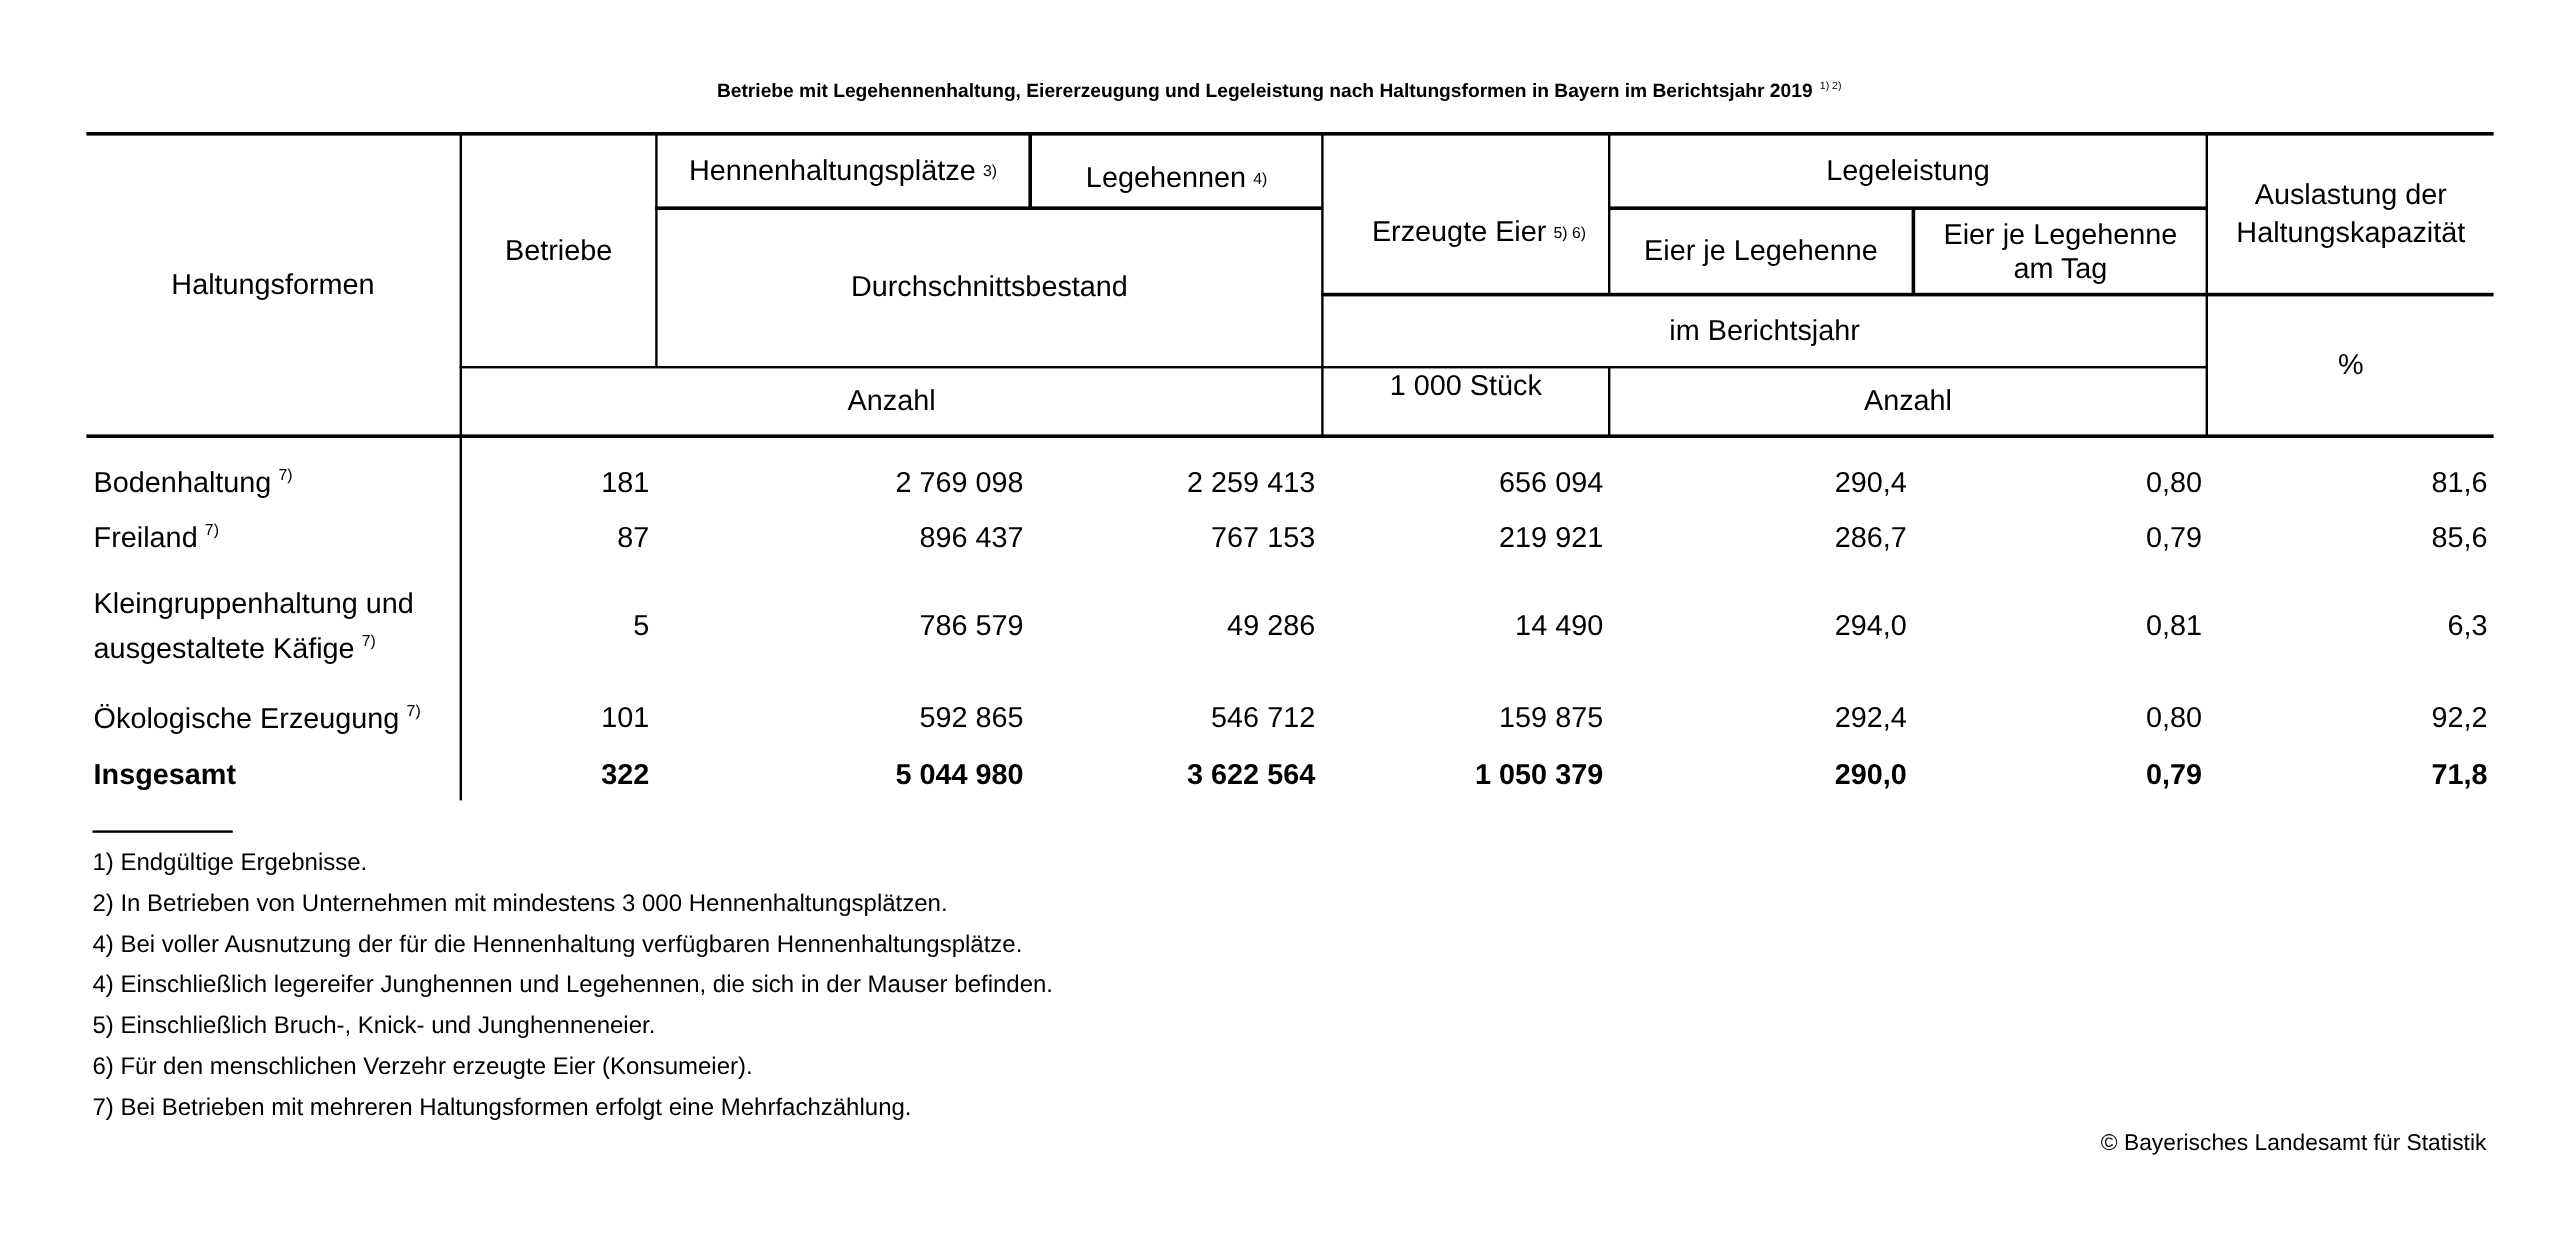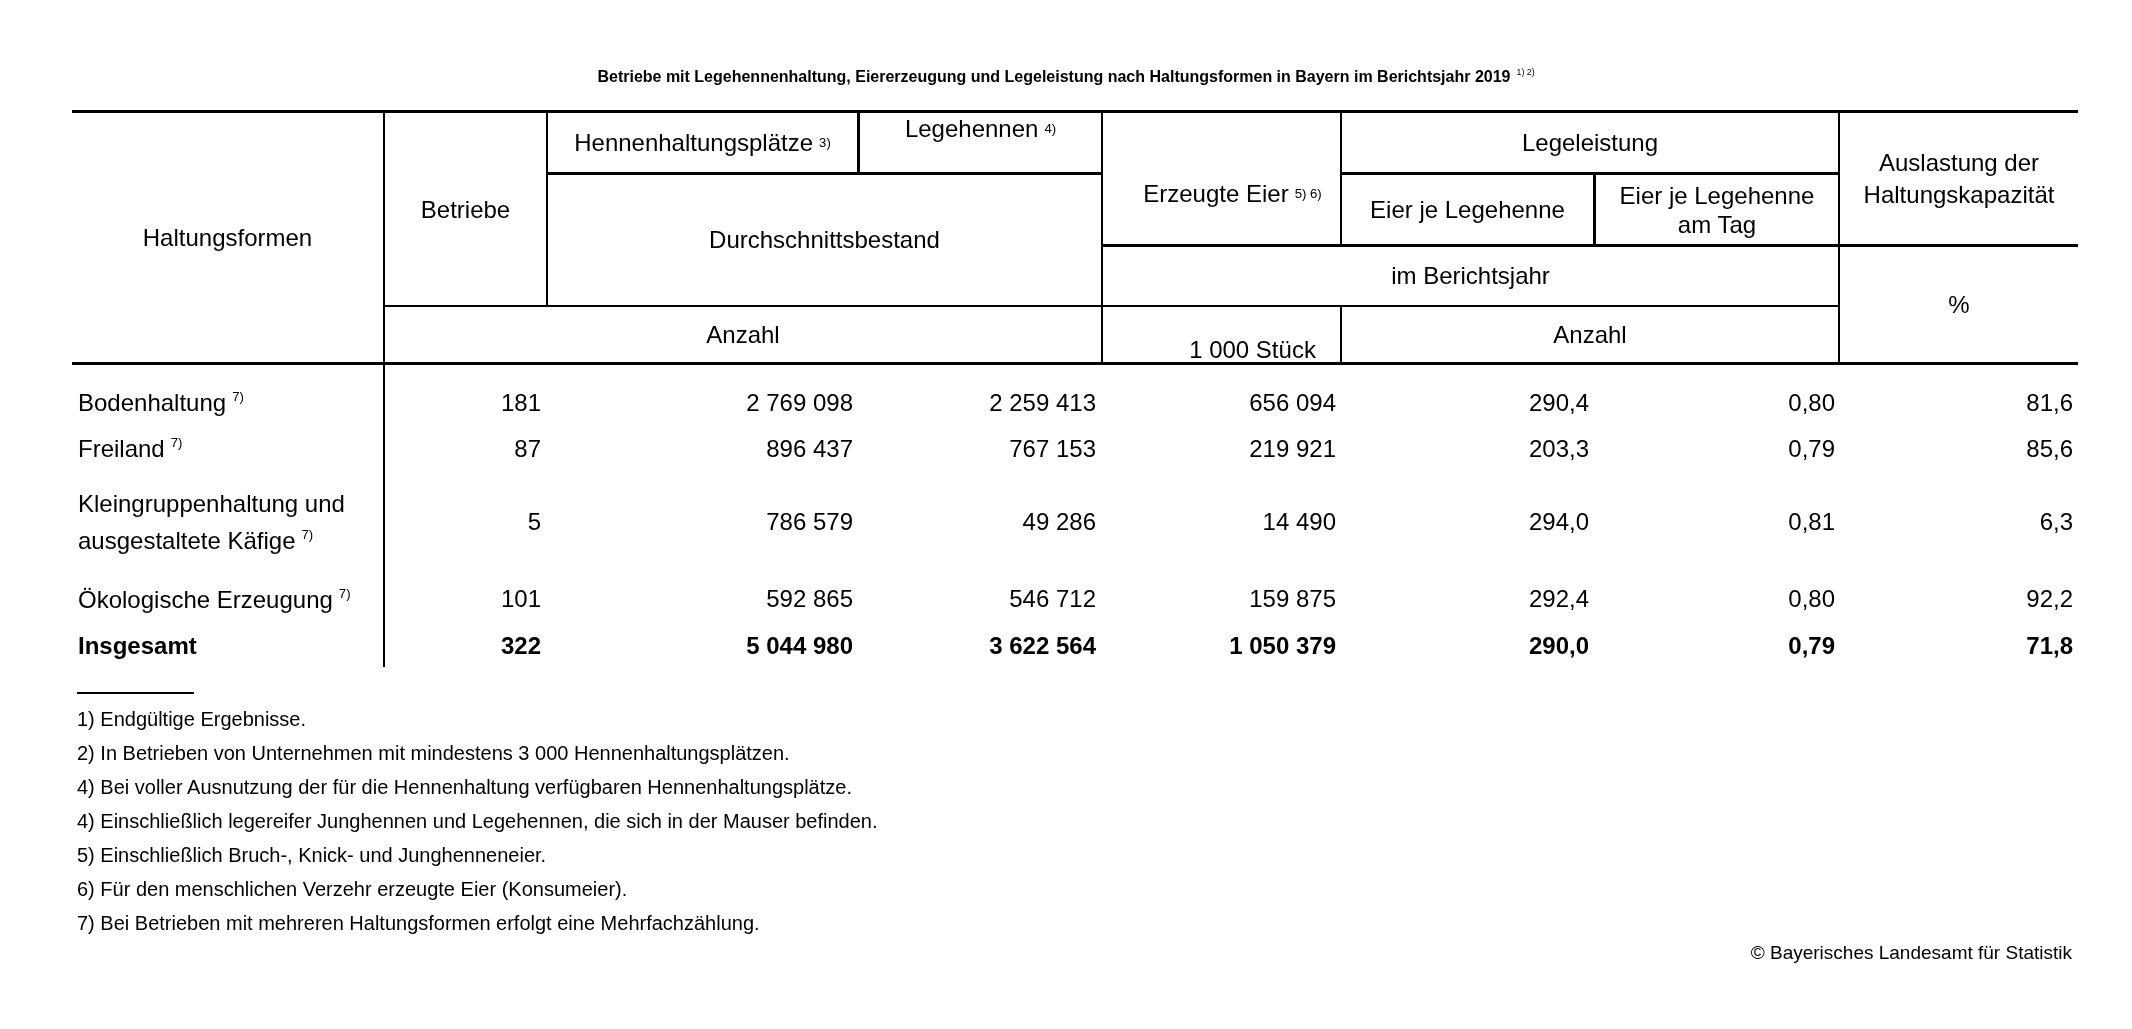--- a/index.html
+++ b/index.html
@@ -73,21 +73,21 @@
 
 <div class="cell" style="left:385px; top:113px; width:161px; height:193px;">
     <span>Betriebe</span>
   </div>
 
 <div class="cell" style="left:548px; top:113px; width:309px; height:59px;">
     <span>Hennenhaltungsplätze</span>
     <sup>3)</sup>
   </div>
 
-<div class="cell" style="left:860px; top:99px; width:241px; height:59px;">
+<div class="cell" style="left:860px; top:119px; width:241px; height:59px;">
     <span>Legehennen</span>
     <sup>4)</sup>
   </div>
 
 <div class="cell" style="left:548px; top:175px; width:553px; height:130px;">
     <span>Durchschnittsbestand</span>
   </div>
 
 <div class="cell" style="left:1114px; top:113px; width:237px; height:162px;">
     <span>Erzeugte Eier</span>
@@ -113,21 +113,21 @@
   </div>
 
 <div class="cell" style="left:1103px; top:247px; width:735px; height:58px;">
     <span>im Berichtsjahr</span>
   </div>
 
 <div class="cell" style="left:385px; top:307px; width:716px; height:55px;">
     <span>Anzahl</span>
   </div>
 
-<div class="cell" style="left:1103px; top:322px; width:237px; height:55px;padding-left:31px;">
+<div class="cell" style="left:1103px; top:294px; width:237px; height:55px;">
     <span>1 000 Stück</span>
   </div>
 
 <div class="cell" style="left:1342px; top:307px; width:496px; height:55px;">
     <span>Anzahl</span>
   </div>
 
 <div class="cell" style="left:1840px; top:247px; width:238px; height:115px;">
     <span>%</span>
   </div>
@@ -144,21 +144,21 @@
     <div class="num" style="right:297px; top:388px;">0,80</div>
     <div class="num" style="right:59px; top:388px;">81,6</div>
   </div>
 
   <div>
     <div class="rowlabel" style="top:431px;"><span>Freiland</span><sup>7)</sup></div>
     <div class="num" style="right:1591px; top:434px;">87</div>
     <div class="num" style="right:1279px; top:434px;">896 437</div>
     <div class="num" style="right:1036px; top:434px;">767 153</div>
     <div class="num" style="right:796px; top:434px;">219 921</div>
-    <div class="num" style="right:543px; top:434px;">203,3</div>
+    <div class="num" style="right:543px; top:434px;">286,7</div>
     <div class="num" style="right:297px; top:434px;">0,79</div>
     <div class="num" style="right:59px; top:434px;">85,6</div>
   </div>
 
   <div>
     <div class="rowlabel" style="top:486px;"><span>Kleingruppenhaltung und</span></div>
     <div class="rowlabel" style="top:523px;"><span>ausgestaltete Käfige</span><sup>7)</sup></div>
     <div class="num" style="right:1591px; top:507px;">5</div>
     <div class="num" style="right:1279px; top:507px;">786 579</div>
     <div class="num" style="right:1036px; top:507px;">49 286</div>

